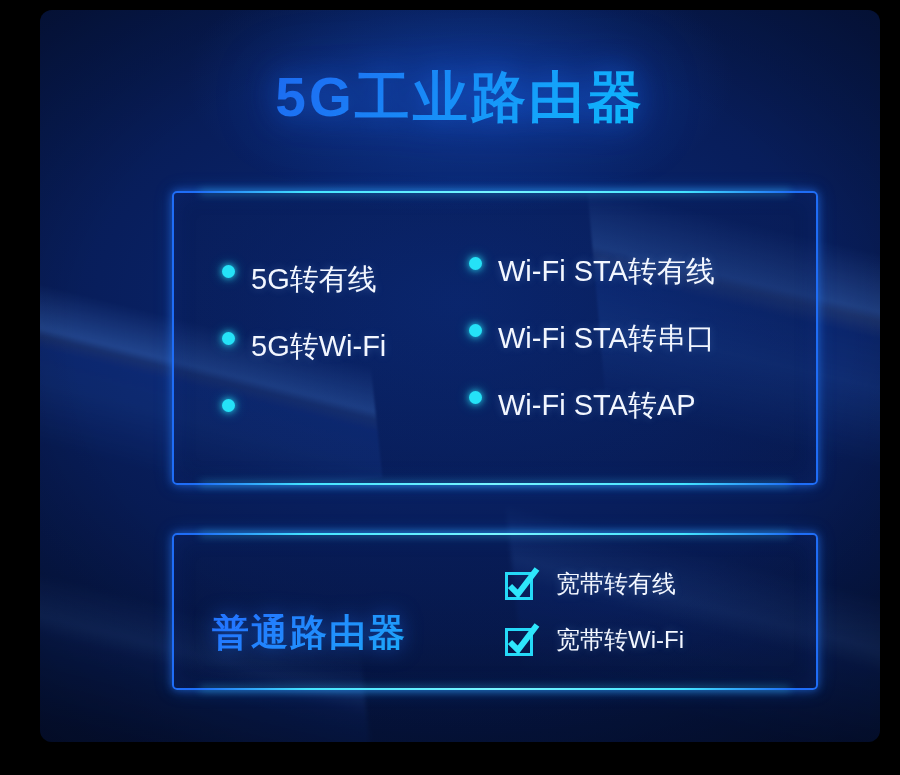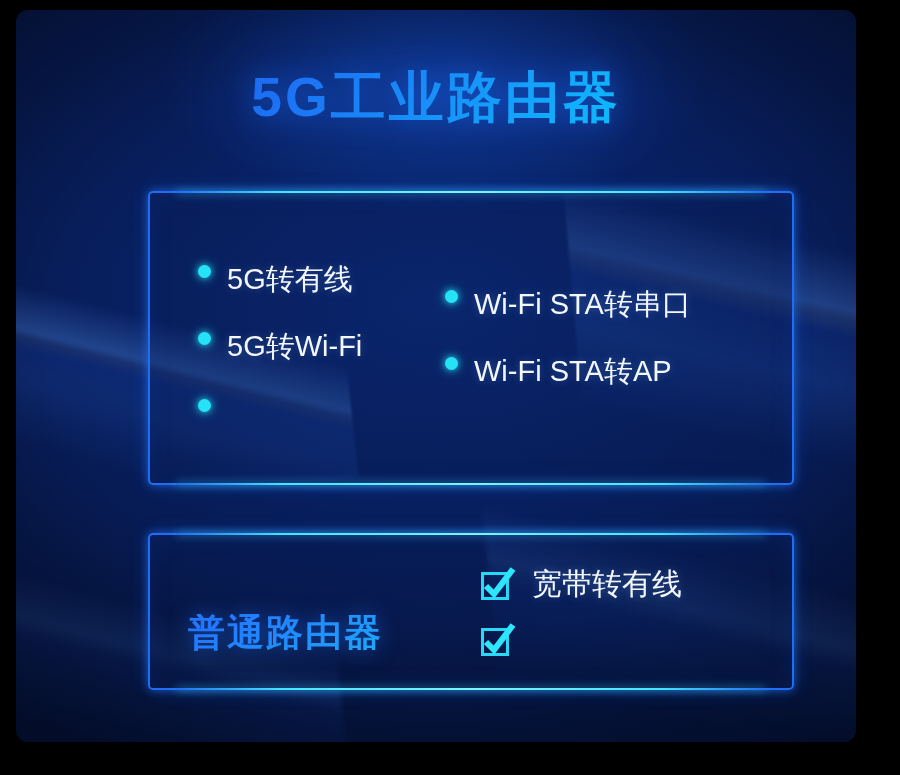--- a/index.html
+++ b/index.html
@@ -18,21 +18,21 @@
   #canvas {
     position: relative;
     width: 900px;
     height: 775px;
     background: #000000;
   }
 
   
   .stage {
     position: absolute;
-    left: 16px;
+    left: 40px;
     top: 10px;
     width: 840px;
     height: 732px;
     border-radius: 12px;
     overflow: hidden;
     background:
       radial-gradient(135% 95% at 50% 40%, #0b2a78 0%, #081e5c 32%, #05143f 62%, #030c2a 100%),
       linear-gradient(180deg, #040d2c 0%, #07215e 45%, #040f33 100%);
   }
   
@@ -232,21 +232,21 @@
   }
   .checkbox {
     flex: 0 0 auto;
     position: relative;
     width: 34px;
     height: 34px;
   }
   .checkbox svg { display: block; overflow: visible; }
   .check-label {
     color: #f3f7ff;
-    font-size: 30px;
+    font-size: 24px;
     font-weight: 400;
     line-height: 1;
     text-shadow: 0 0 8px rgba(130,185,255,0.30);
   }
 </style>
 </head>
 <body>
 
 <div id="canvas">
 
@@ -272,20 +272,24 @@
           <div class="feature-item">
             <span class="bullet"></span>
             <span class="feature-label">5G转Wi-Fi</span>
           </div>
           <div class="feature-item">
             <span class="bullet"></span>
           </div>
         </div>
 
         <div class="col col-right">
+          <div class="feature-item">
+            <span class="bullet"></span>
+            <span class="feature-label">Wi-Fi STA转有线</span>
+          </div>
           <div class="feature-item">
             <span class="bullet"></span>
             <span class="feature-label">Wi-Fi STA转串口</span>
           </div>
           <div class="feature-item">
             <span class="bullet"></span>
             <span class="feature-label">Wi-Fi STA转AP</span>
           </div>
         </div>
 
@@ -309,20 +313,21 @@
             <span class="check-label">宽带转有线</span>
           </div>
 
           <div class="check-item">
             <span class="checkbox">
               <svg width="34" height="34" viewBox="0 0 34 34">
                 <rect x="2.5" y="6.5" width="25" height="25" fill="none" stroke="#25d9f7" stroke-width="3"></rect>
                 <path d="M6 19 L14 27 L33 2" fill="none" stroke="#2ee6fb" stroke-width="6" stroke-linecap="butt" stroke-linejoin="miter"></path>
               </svg>
             </span>
+            <span class="check-label">宽带转Wi-Fi</span>
           </div>
 
         </div>
       </div>
     </div>
 
   </div>
 </div>
 
 </body></html>

